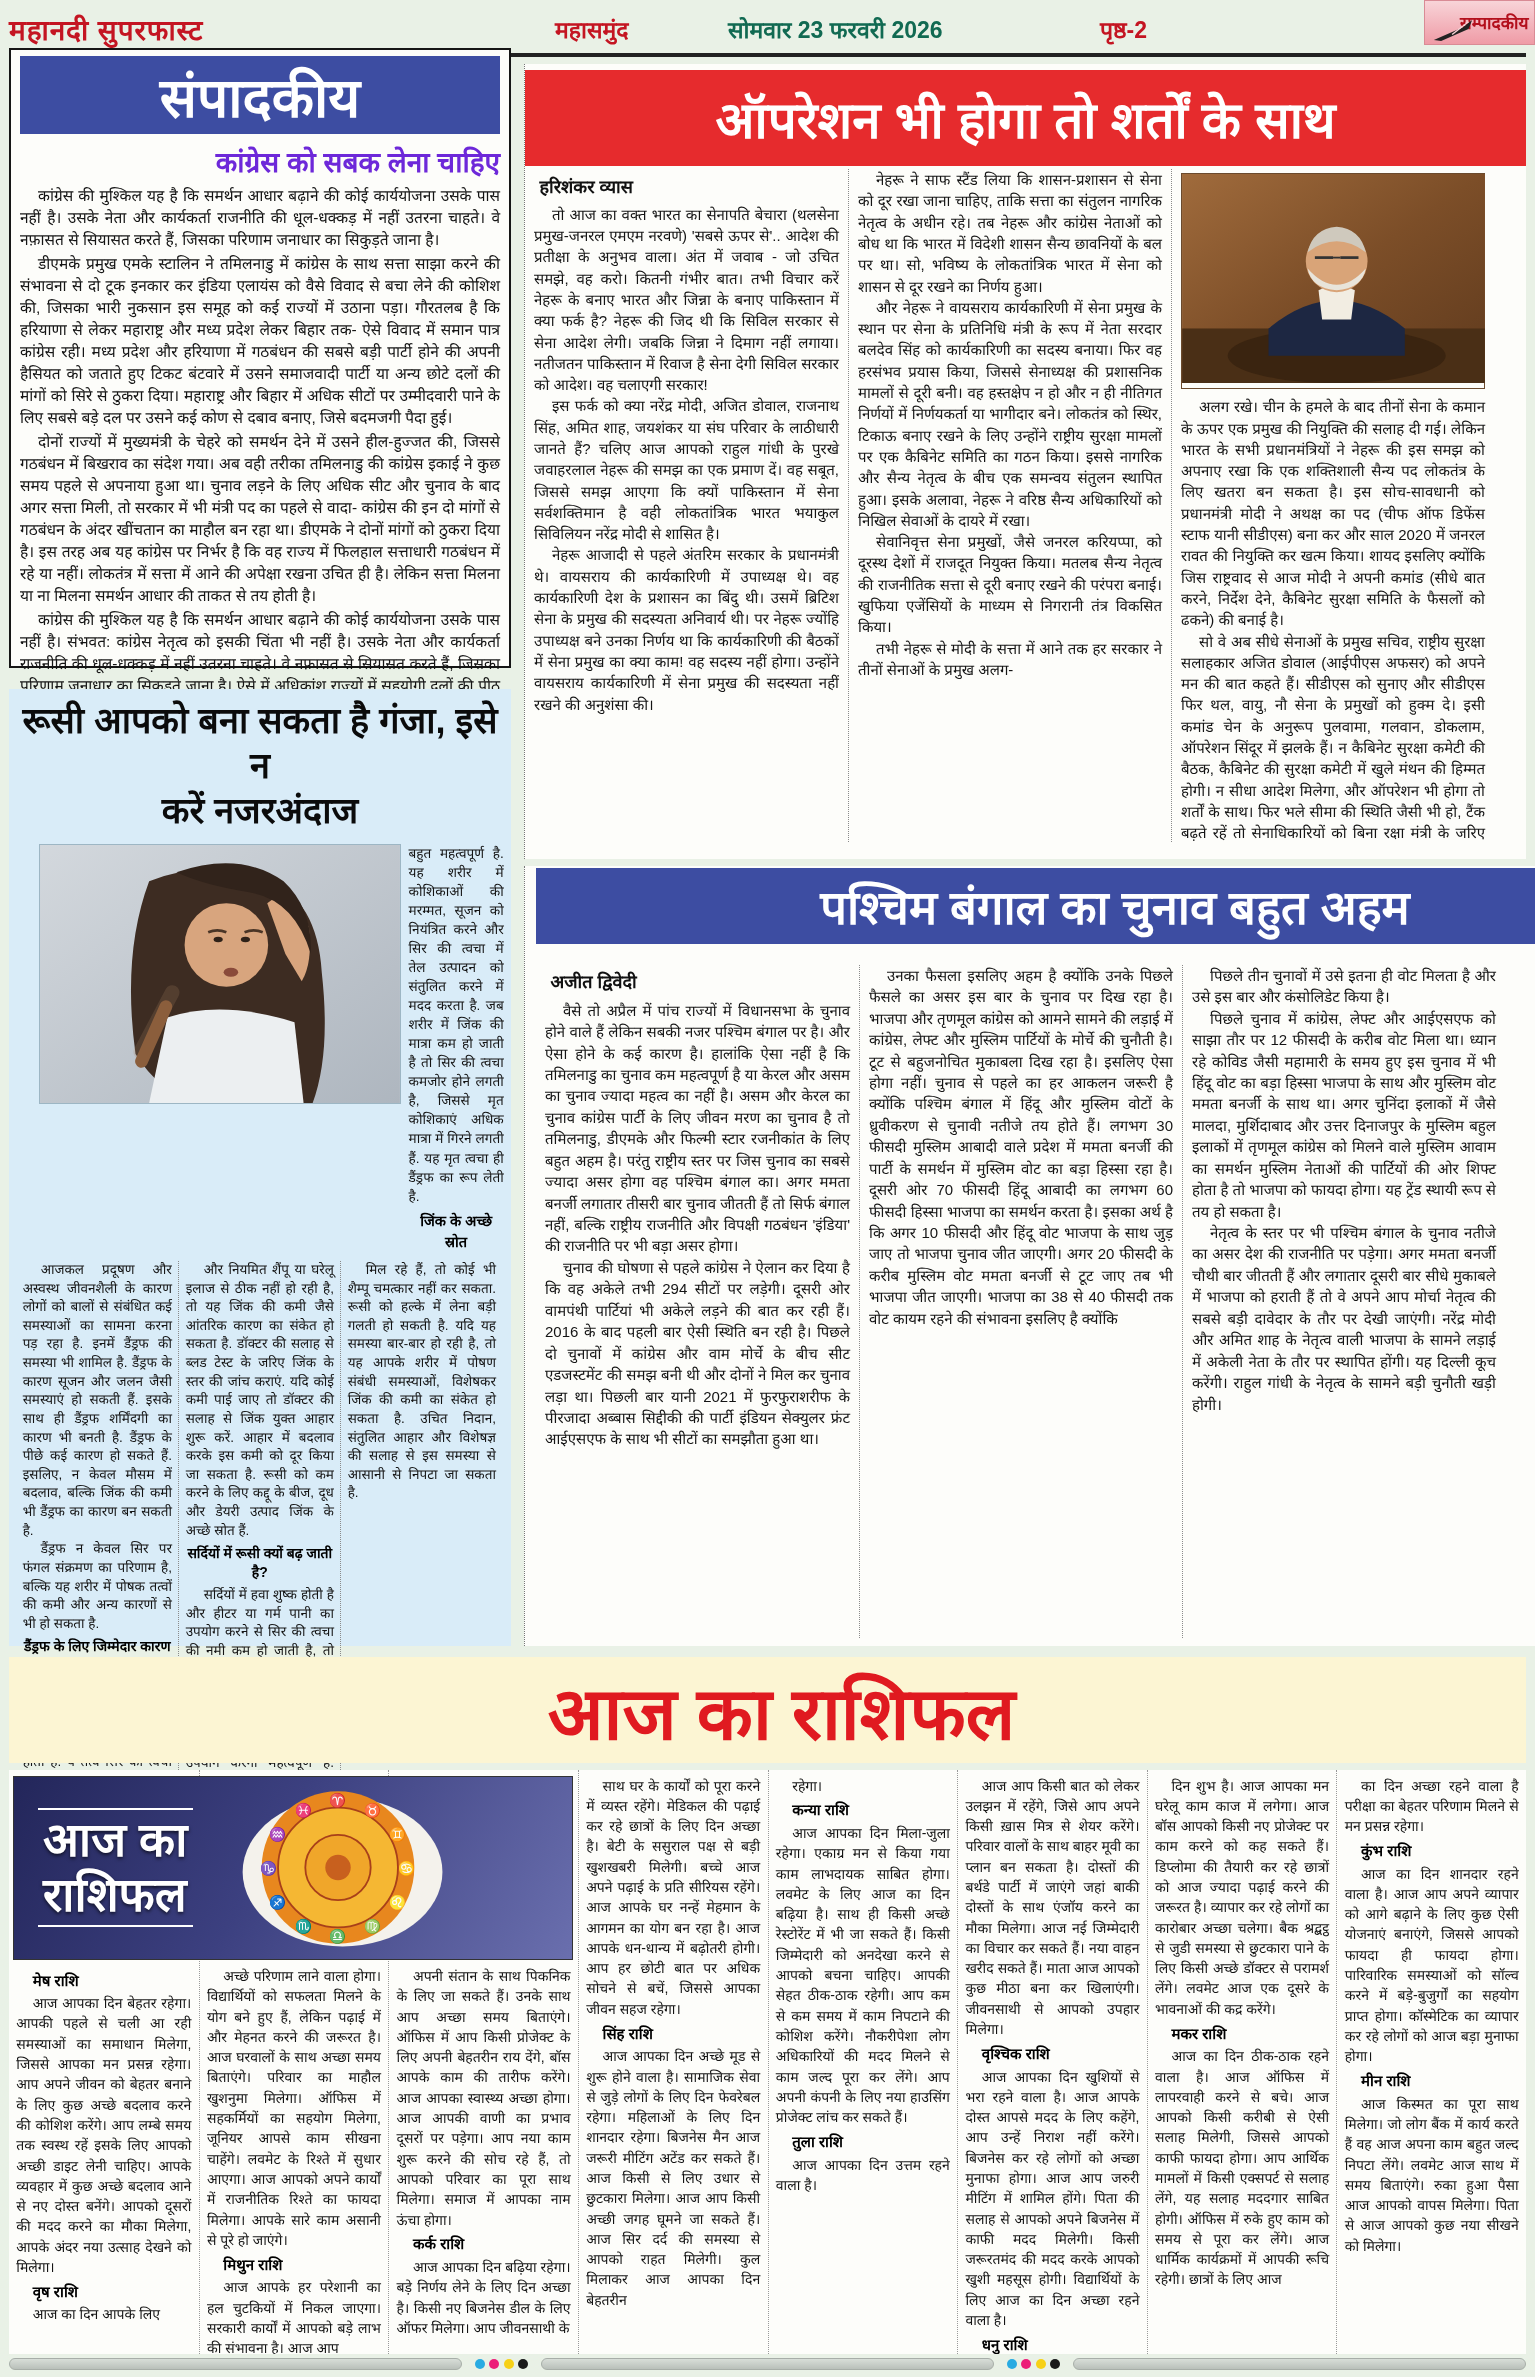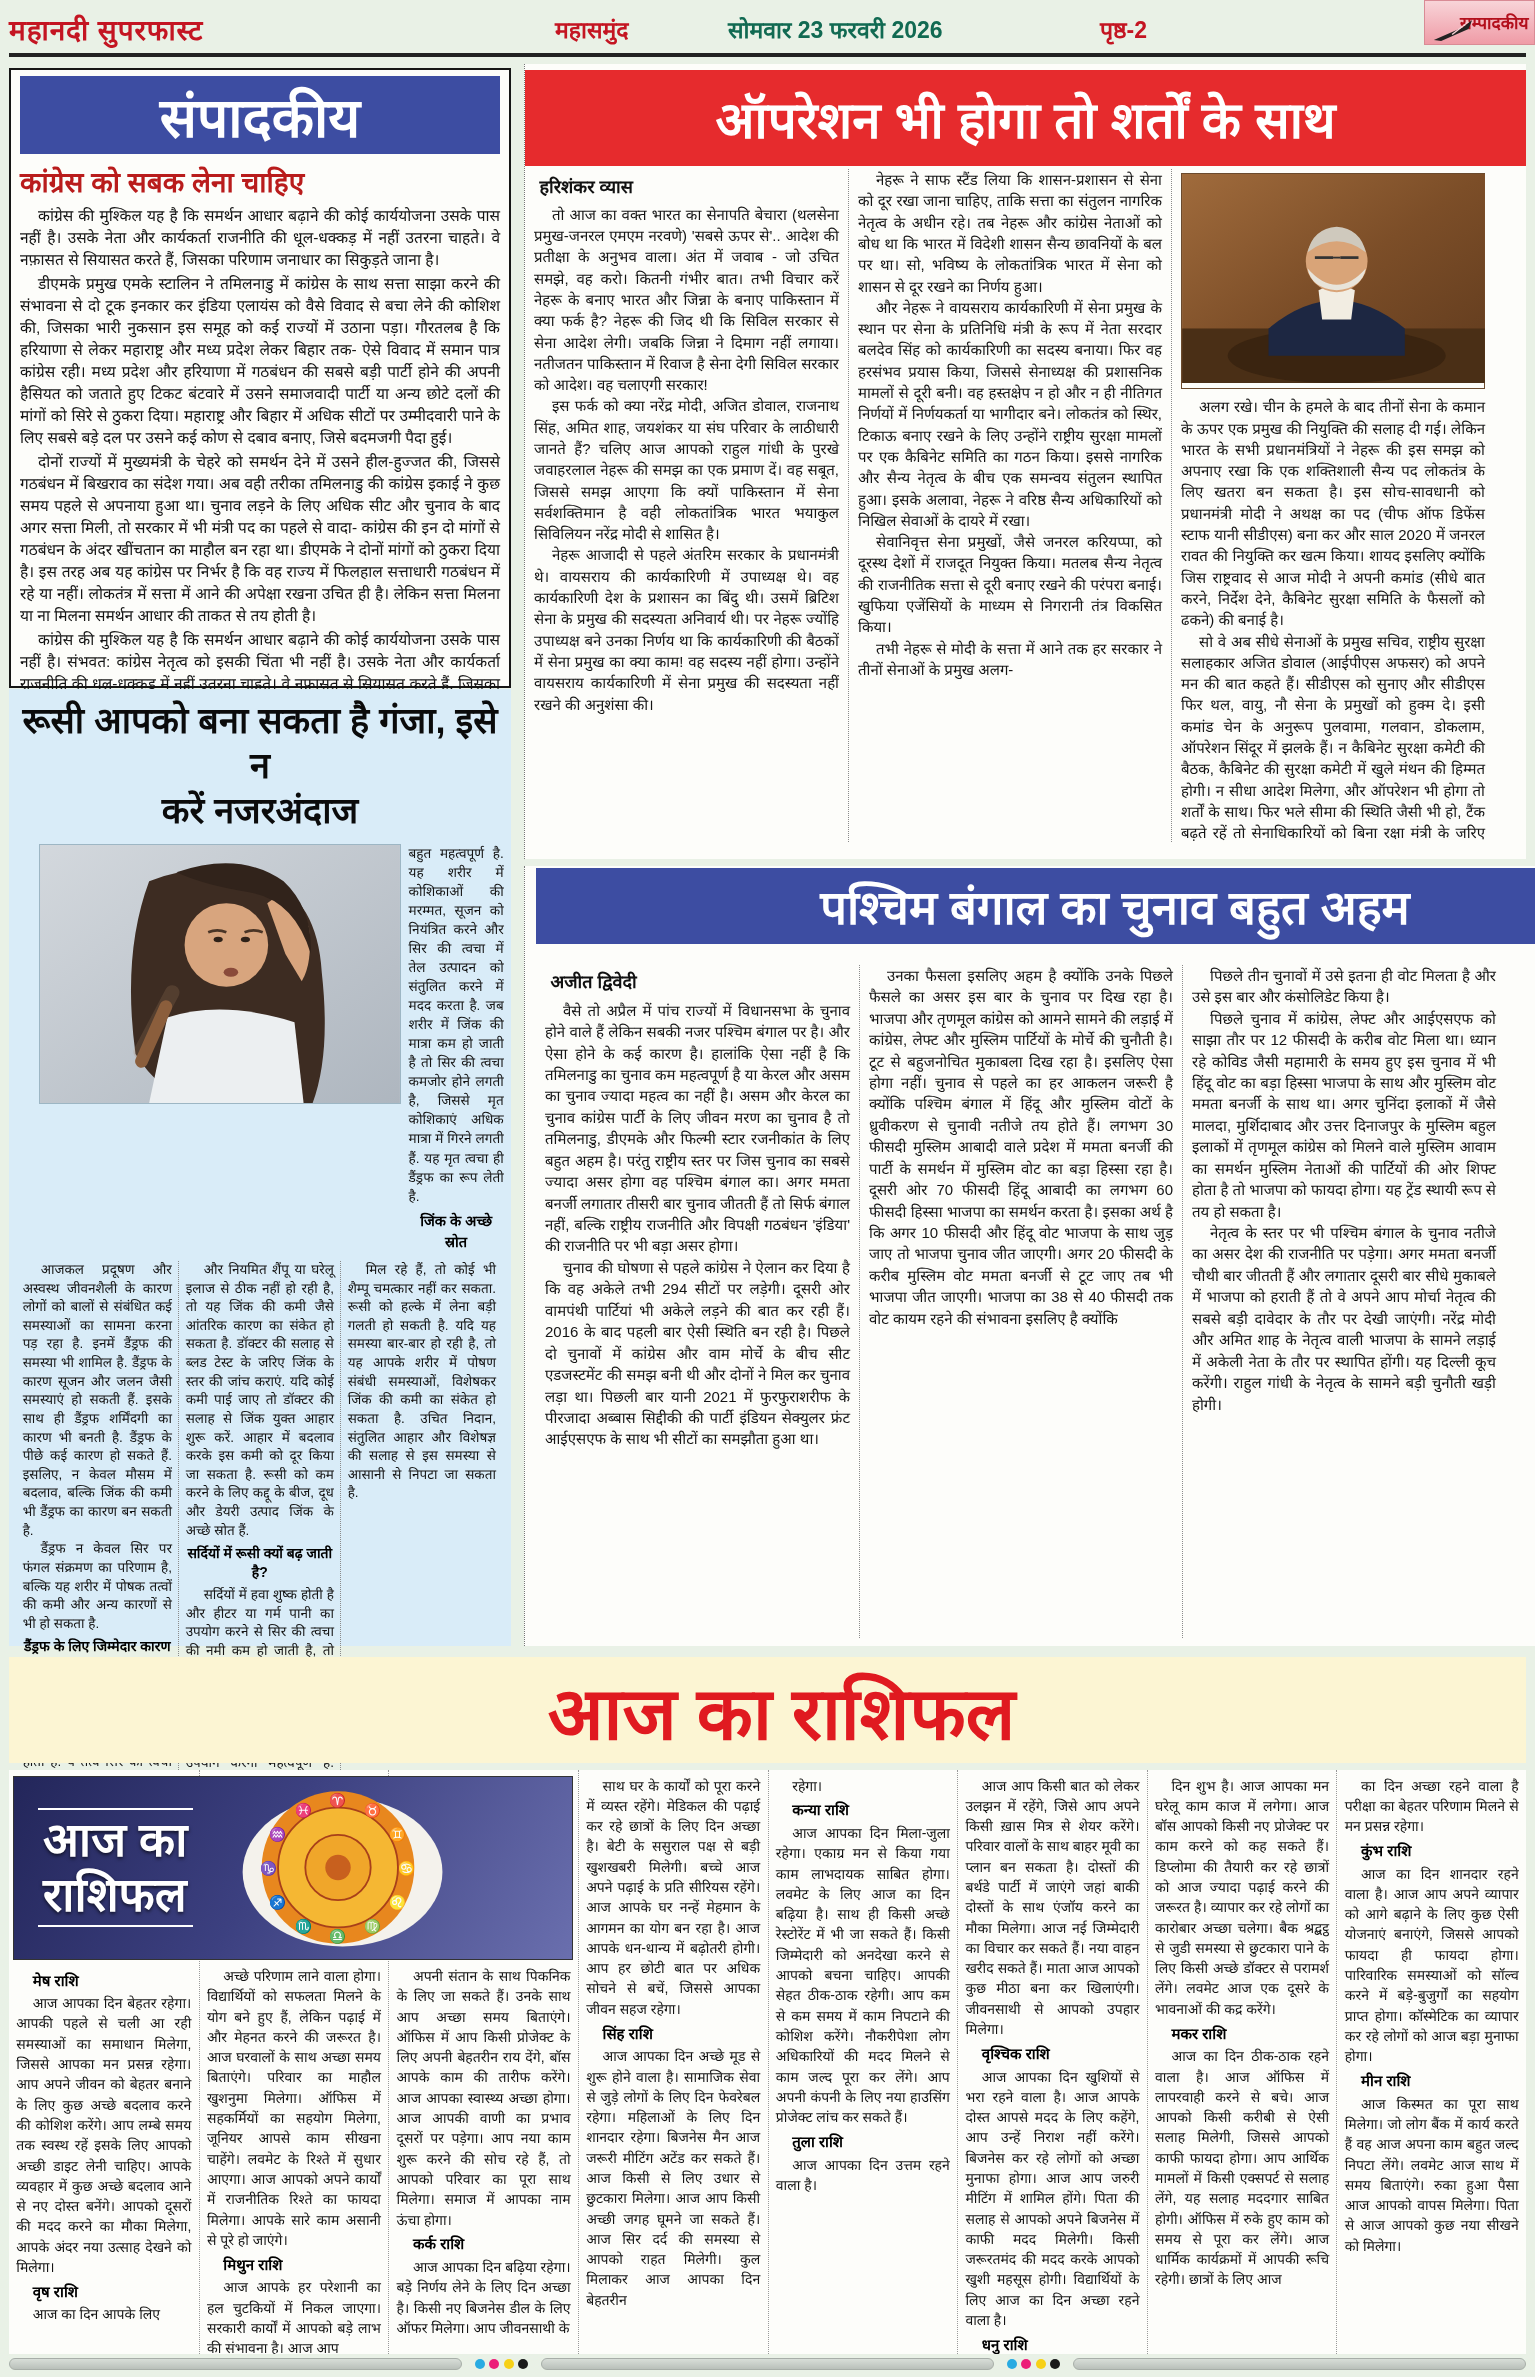--- a/index.html
+++ b/index.html
@@ -22,25 +22,25 @@
 
   
   .bp { text-align:justify; text-indent:18px; color:#141414; }
   .byline { font-weight:bold; font-size:18px; color:#111; margin:5.5px 0 3.6px 5.5px; }
   .cols { display:flex; }
   .col { overflow:hidden; }
   .col + .col { border-left:0.9px dotted #8a8a8a; }
   .sign-h { font-weight:bold; }
 
   
-  .editorial { position:absolute; left:9px; top:68px; width:502px; height:620px;
+  .editorial { position:absolute; left:9px; top:48px; width:502px; height:620px;
                background:#fdfdfa; border:2.7px solid #161616; padding:6.4px 9px; }
   .ed-banner { height:78px; background:#3d4da2; display:flex; align-items:center; justify-content:center; }
   .ed-banner span { color:#fff; font-size:55px; font-weight:bold; }
-  .ed-headline { text-align:left; font-size:28px; font-weight:bold; color:#b91c1c; margin:7.3px 0 5.5px; }
+  .ed-headline { text-align:right; font-size:28px; font-weight:bold; color:#6d28d9; margin:7.3px 0 5.5px; }
   .ed-body { font-size:15.5px; line-height:1.42; }
   .ed-body .bp { margin-bottom:1.8px; }
 
   
   .op-art { position:absolute; left:524px; top:64px; width:1002px; height:795px;
             border-left:1.8px dotted #777; background:#fdfdfa; }
   .op-banner { height:96px; background:#e62b2d; display:flex; align-items:center; justify-content:center; margin-top:5.5px; }
   .op-banner span { color:#fff; font-size:51px; font-weight:bold; }
   .op-cols { margin-top:3.6px; height:673px; }
   .op-cols .col { width:323px; padding:0 9px; font-size:15px; line-height:1.42; }

